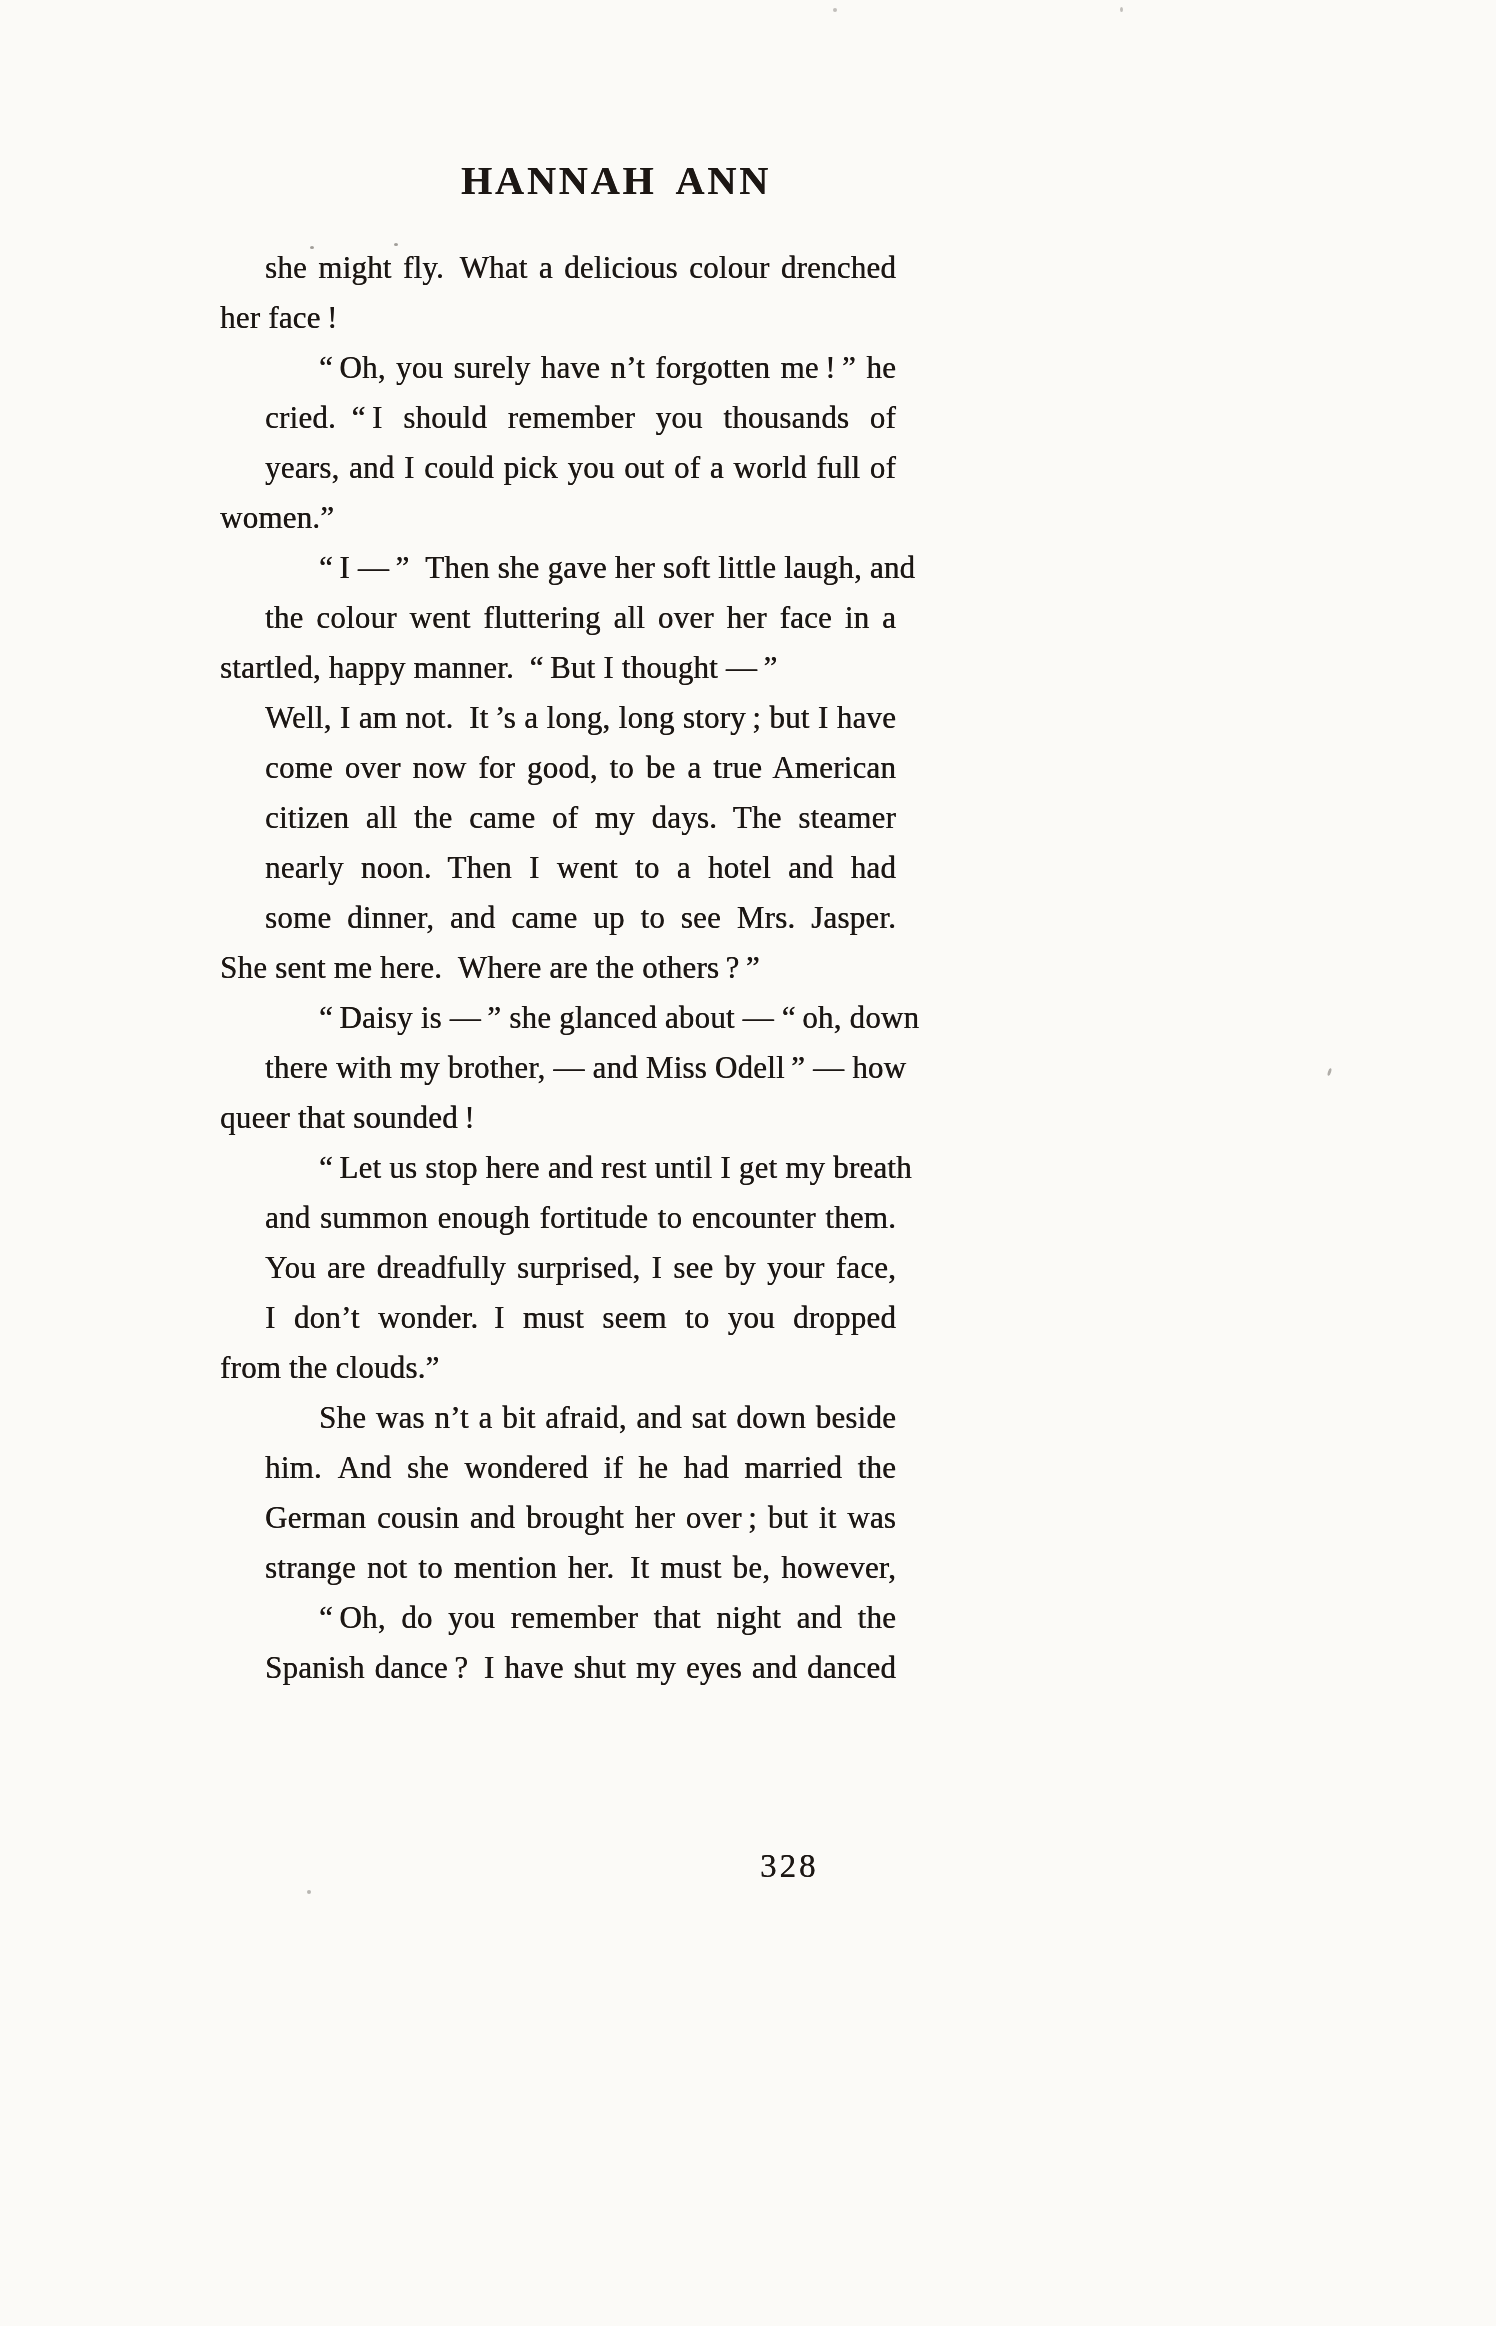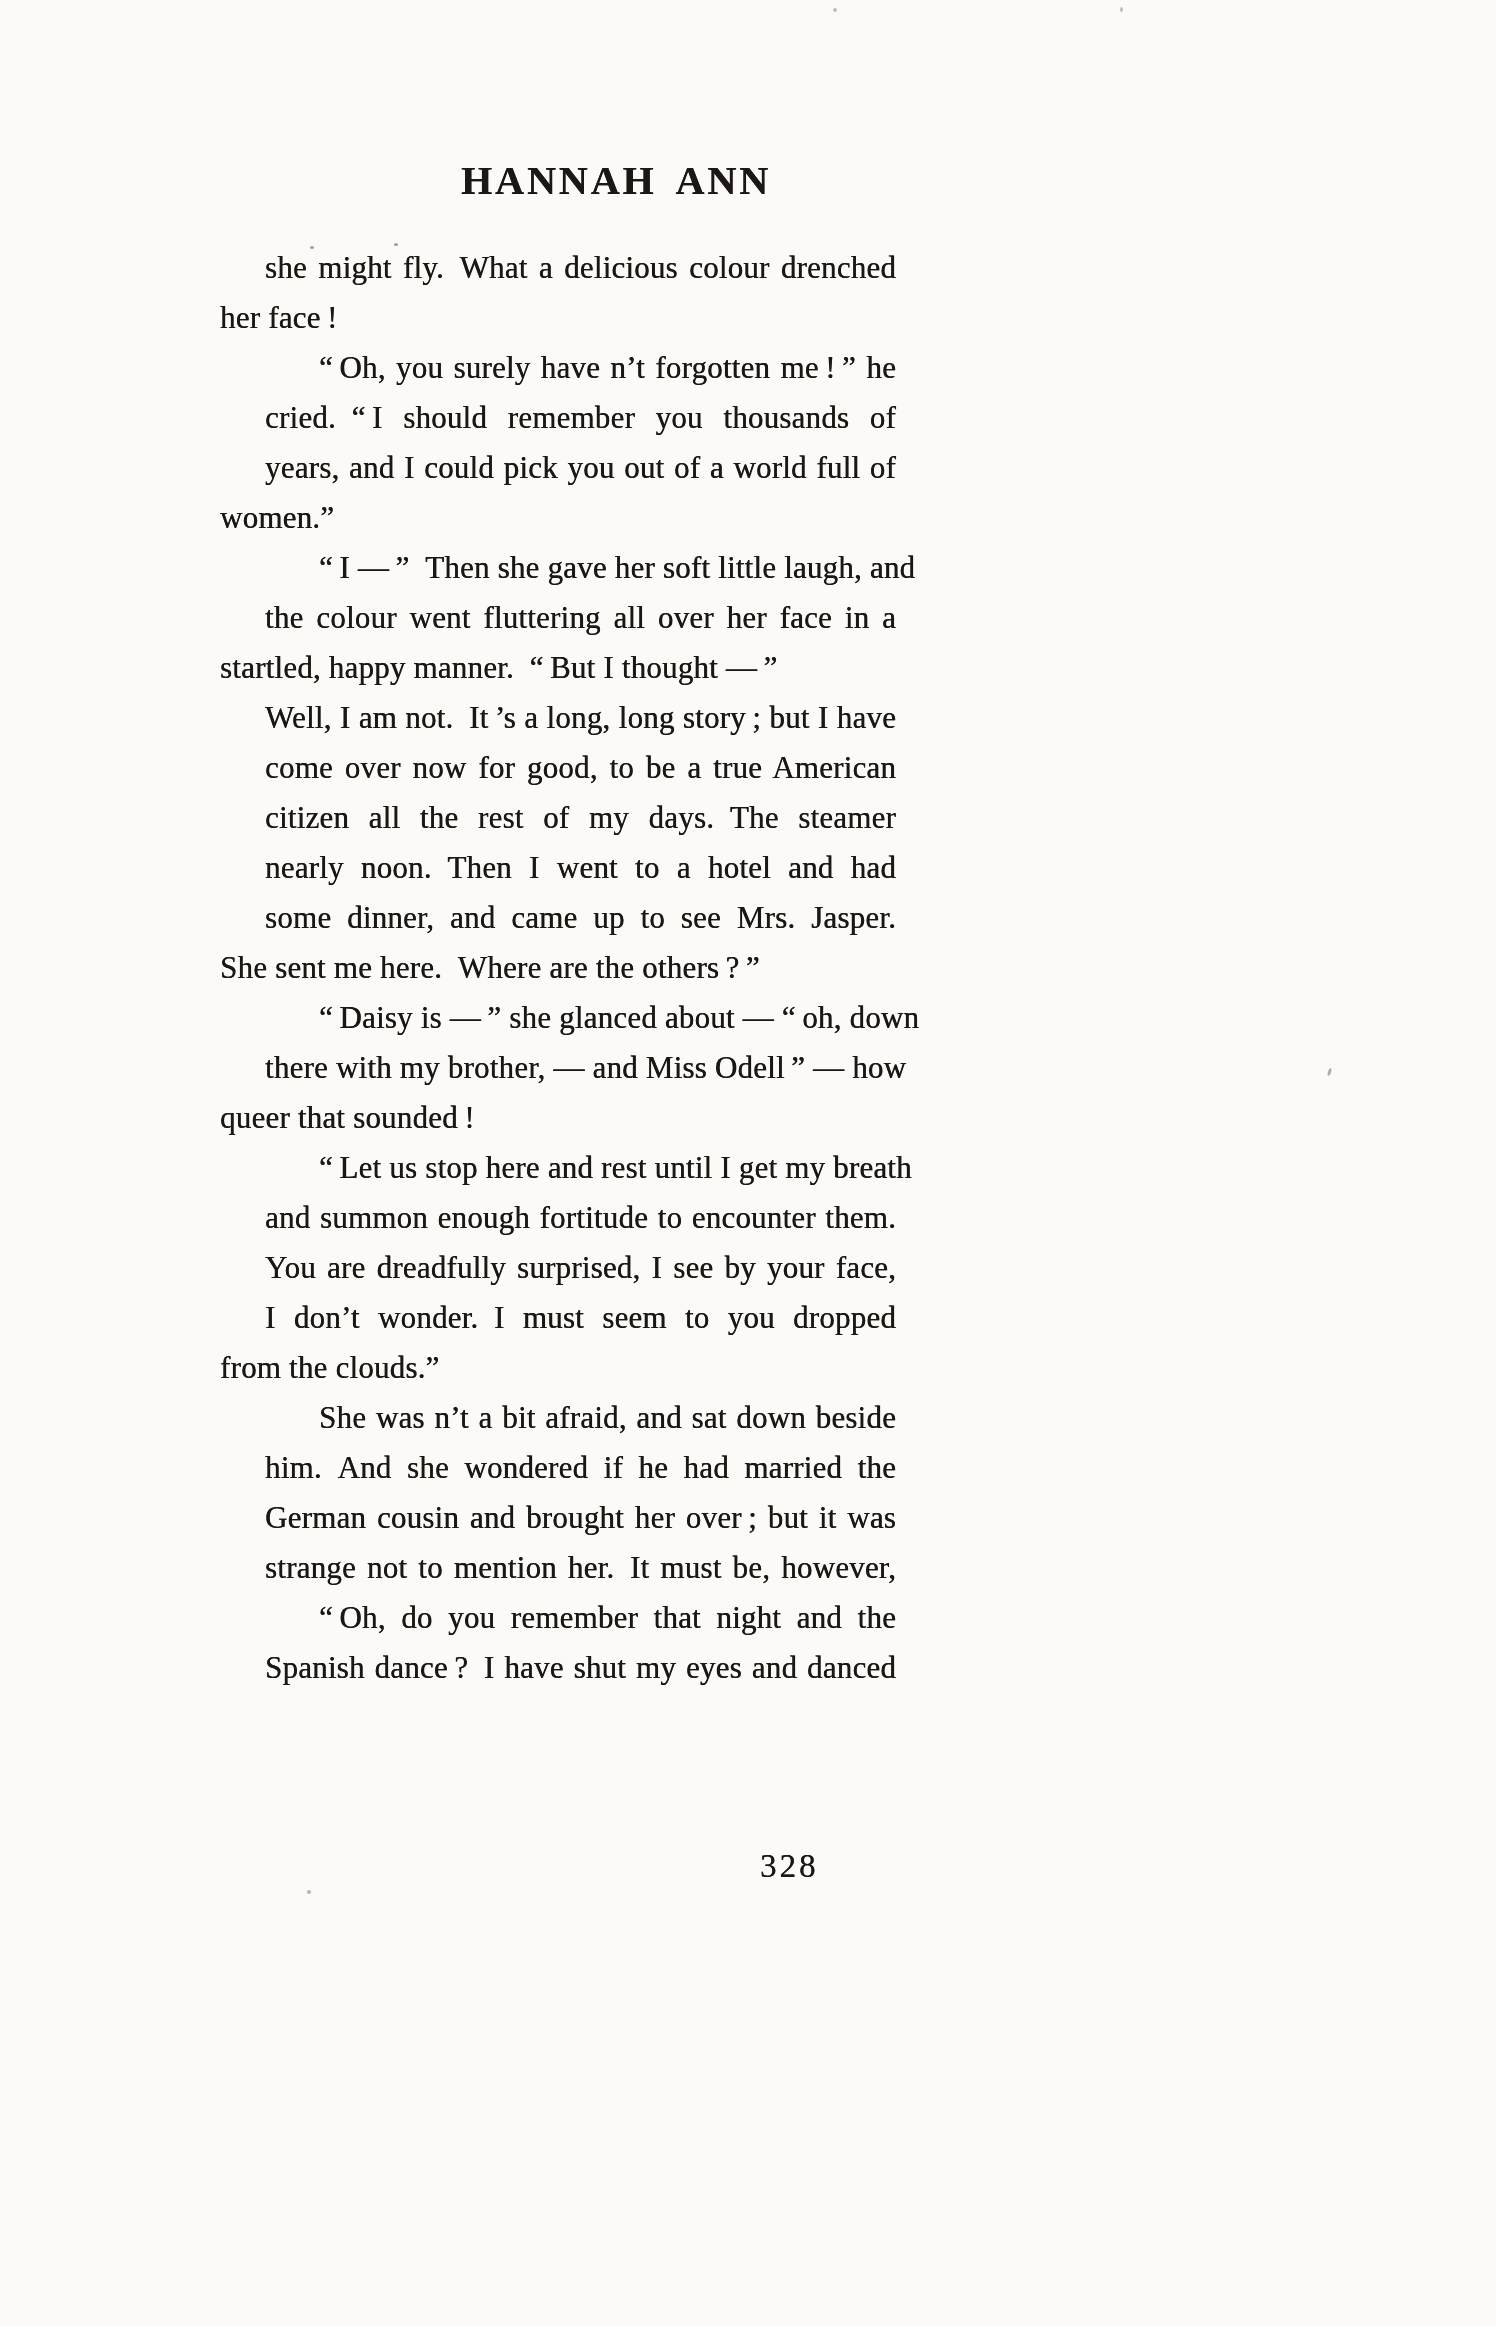--- a/index.html
+++ b/index.html
@@ -91,21 +91,21 @@
     <div class="line p">her face !</div>
     <div class="line j ind">“ Oh, you surely have n’t forgotten me ! ” he</div>
     <div class="line j">cried. “ I should remember you thousands of</div>
     <div class="line j">years, and I could pick you out of a world full of</div>
     <div class="line p">women.”</div>
     <div class="line j ind">“ I — ” Then she gave her soft little laugh, and</div>
     <div class="line j">the colour went fluttering all over her face in a</div>
     <div class="line p">startled, happy manner. “ But I thought — ”</div>
     <div class="line j">Well, I am not. It ’s a long, long story ; but I have</div>
     <div class="line j">come over now for good, to be a true American</div>
-    <div class="line j">citizen all the rest of my days. The steamer</div>
+    <div class="line j">citizen all the came of my days. The steamer</div>
     <div class="line j">nearly noon. Then I went to a hotel and had</div>
     <div class="line j">some dinner, and came up to see Mrs. Jasper.</div>
     <div class="line p">She sent me here. Where are the others ? ”</div>
     <div class="line j ind">“ Daisy is — ” she glanced about — “ oh, down</div>
     <div class="line j">there with my brother, — and Miss Odell ” — how</div>
     <div class="line p">queer that sounded !</div>
     <div class="line j ind">“ Let us stop here and rest until I get my breath</div>
     <div class="line j">and summon enough fortitude to encounter them.</div>
     <div class="line j">You are dreadfully surprised, I see by your face,</div>
     <div class="line j">I don’t wonder. I must seem to you dropped</div>

